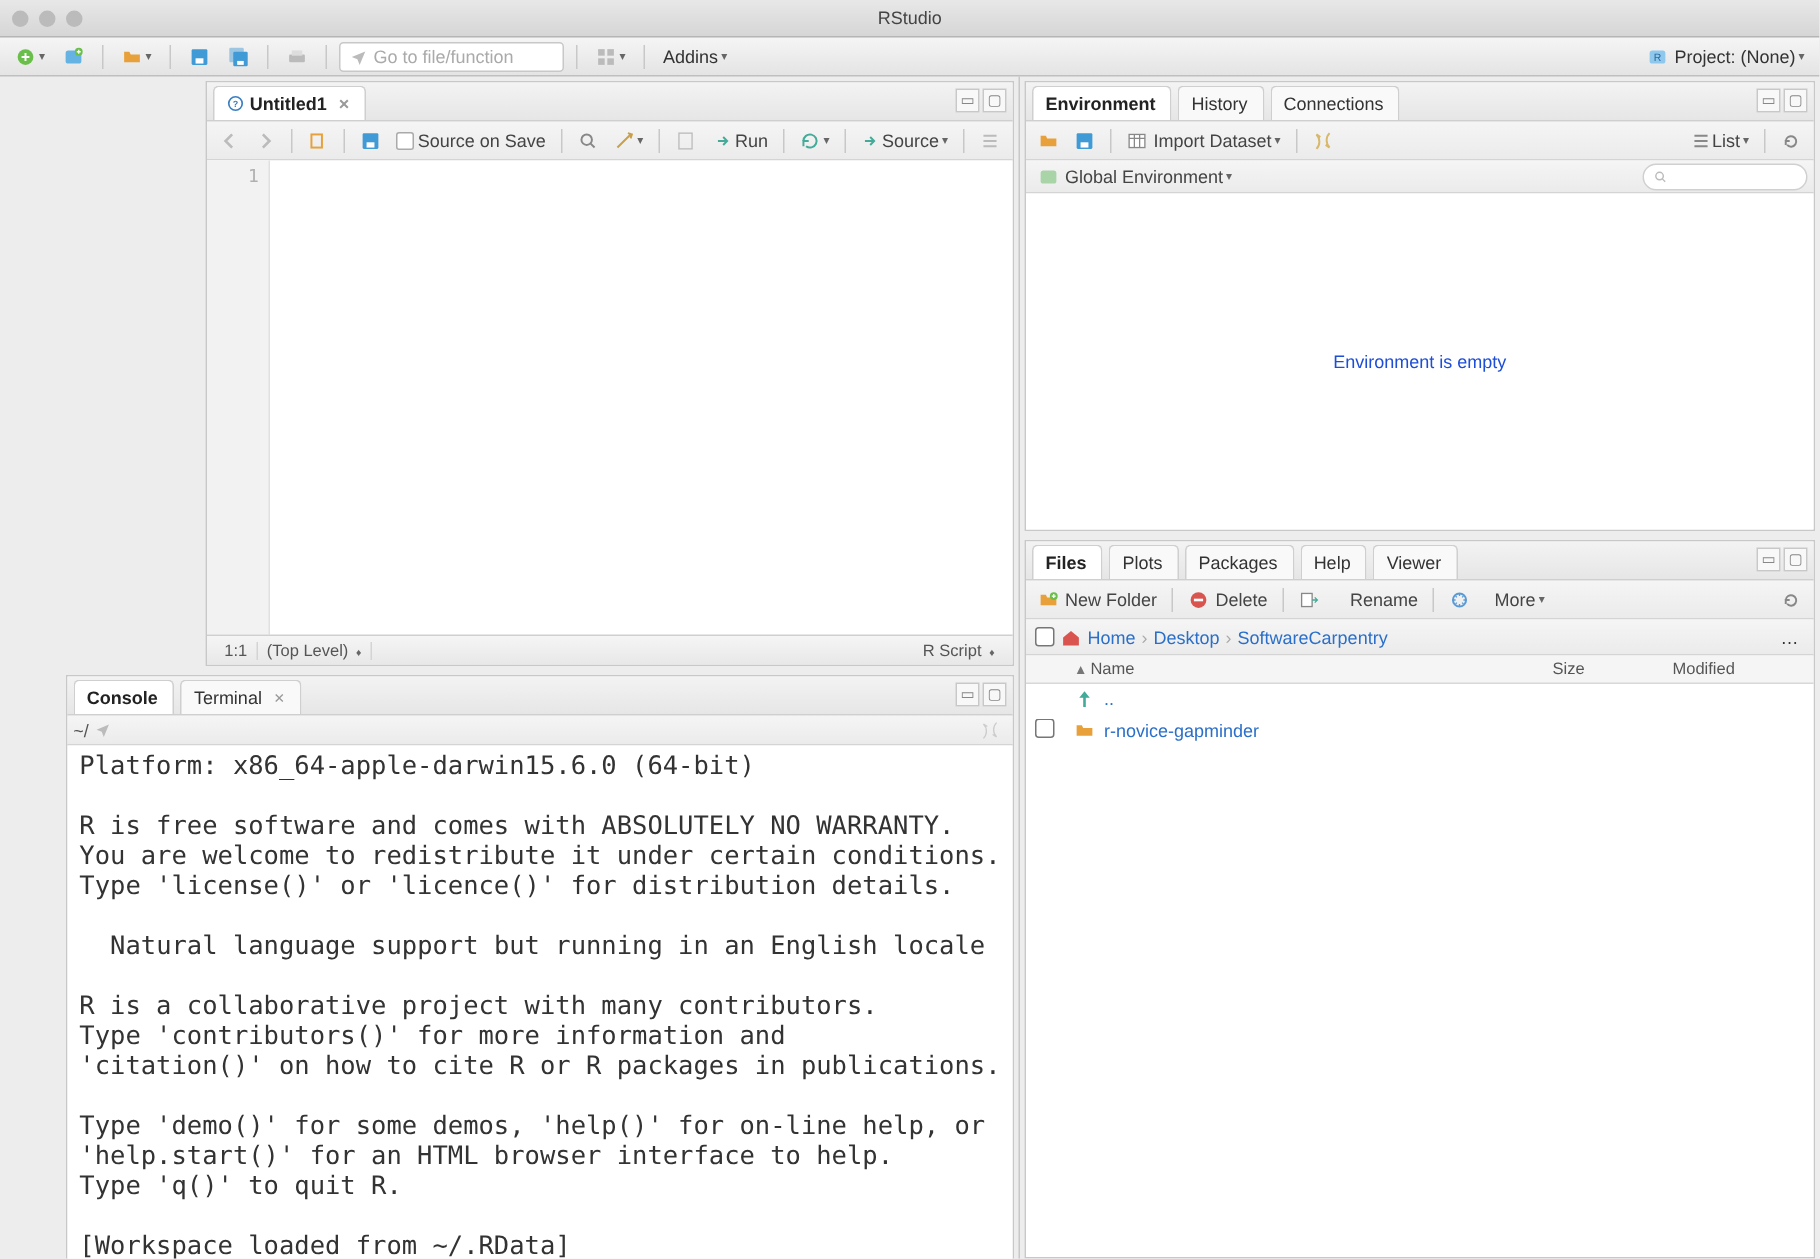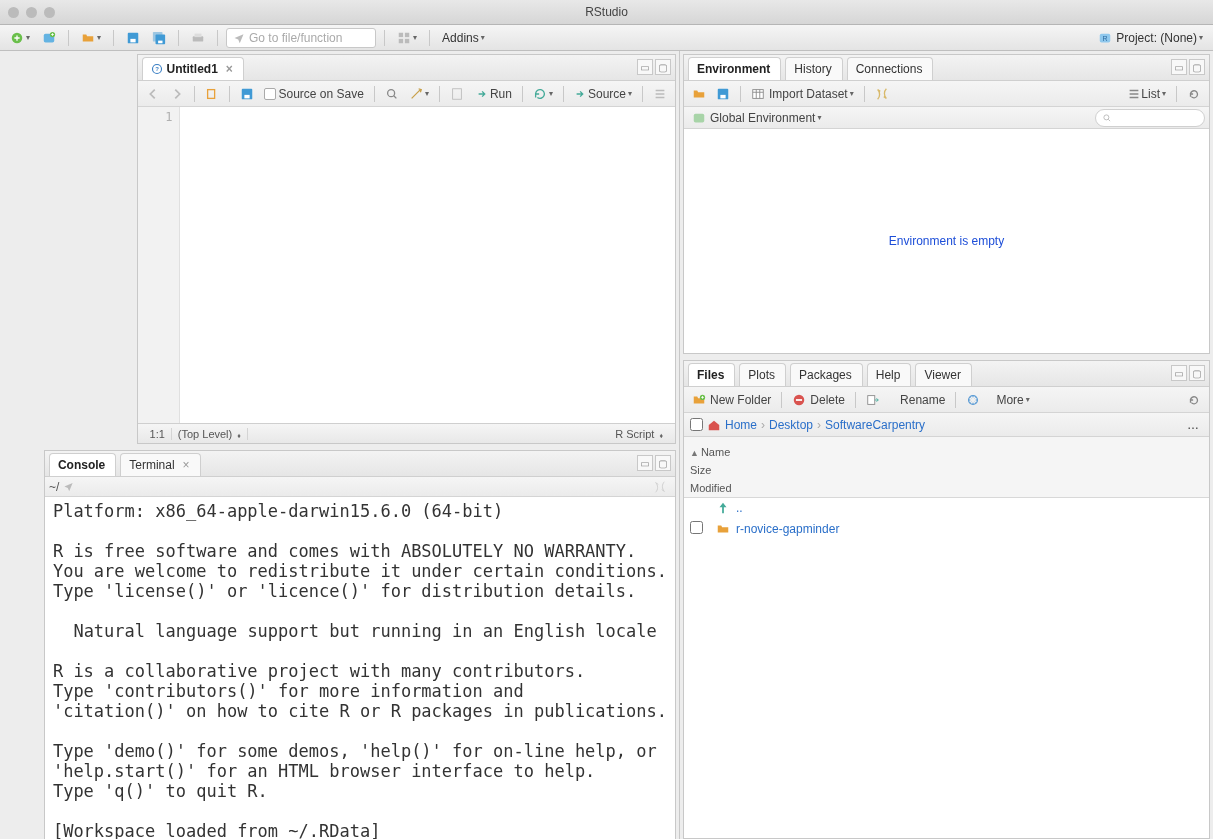--- a/index.html
+++ b/index.html
@@ -94,21 +94,21 @@
 
 .console-body { flex: 1; padding: 4px 8px; font-family: Menlo, Monaco, monospace; font-size: 17px; overflow: hidden; white-space: pre-wrap; color: #333; background: #fff; }
 .prompt { color: #3a5fcd; }
 
 .env-body { flex: 1; display: flex; align-items: center; justify-content: center; color: #1d4ed8; background: #fff; min-height: 180px; }
 
 .pathbar { height: 24px; background: linear-gradient(#f5f5f5, #ebebeb); display: flex; align-items: center; padding: 0 6px; border-bottom: 1px solid #d4d4d4; gap: 4px; }
 .pathbar .crumb { color: #2a6fc9; cursor: pointer; }
 .pathbar .sep { color: #aaa; }
 
-.files-header { display: flex; background: #f5f5f5; border-bottom: 1px solid #d8d8d8; font-size: 11px; color: #555; flex-direction: column; }
+.files-header { display: flex; background: #f5f5f5; border-bottom: 1px solid #d8d8d8; font-size: 11px; color: #555; }
 .files-header .col { padding: 3px 6px; }
 .col-chk { width: 26px; }
 .col-name { flex: 1; }
 .col-size { width: 80px; }
 .col-mod { width: 100px; }
 
 .files-rows { flex: 1; background: #fff; }
 .file-row { display: flex; align-items: center; padding: 3px 6px; color: #2a6fc9; }
 .file-row .col-chk input { margin: 0; }
 .file-row .col-name { flex: 1; display: flex; align-items: center; gap: 6px; }

